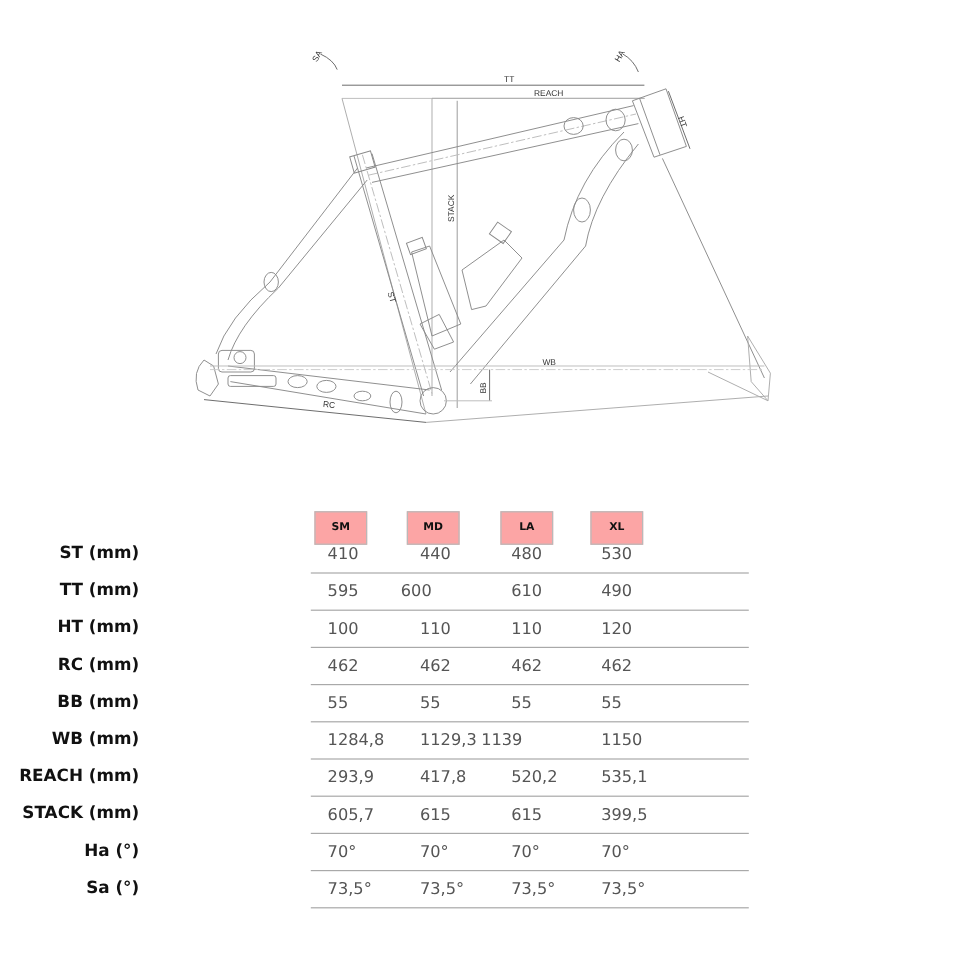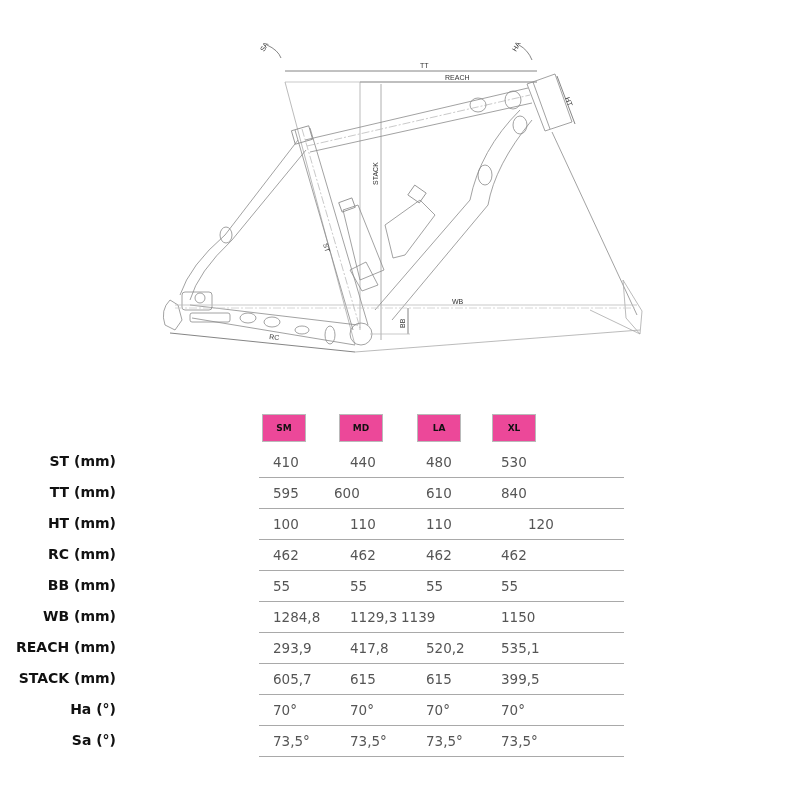--- a/index.html
+++ b/index.html
@@ -3,23 +3,23 @@
 <meta charset="utf-8">
 <style>
   html, body { margin:0; padding:0; background:#ffffff; }
   body { width:800px; height:800px; position:relative; overflow:hidden; font-family:"DejaVu Sans", sans-serif; }
   #diagram { position:absolute; left:0; top:0; width:800px; height:380px; }
   #diagram svg { width:800px; height:380px; }
   .lbl { font-family:"Liberation Sans", sans-serif; font-size:7px; fill:#333; }
 
   #geo-table { position:absolute; left:0; top:410px; width:800px; }
   .size-headers { position:absolute; left:0; top:0; width:800px; height:32px; }
-  .size-box { position:absolute; top:4px; width:44px; height:28px; border:1px solid #b9b9b9; box-sizing:border-box;
+  .size-box { position:absolute; top:16px; width:44px; height:28px; border:1px solid #b9b9b9; box-sizing:border-box;
               display:flex; align-items:center; justify-content:center;
-              font-family:"DejaVu Sans", sans-serif; font-size:9px; font-weight:bold; color:#111; background:#ec4899; }
+              font-family:"DejaVu Sans", sans-serif; font-size:9px; font-weight:bold; color:#111; background:#fca5a5; }
   .row { position:absolute; left:0; width:668px; height:31px; }
   .row .rlabel { position:absolute; right:552px; top:6px; font-family:"DejaVu Sans", sans-serif; font-weight:bold;
                  font-size:14px; color:#111; white-space:nowrap; text-align:right; }
   .row .val { position:absolute; top:7px; font-family:"DejaVu Sans", sans-serif; font-size:13.5px; color:#555; white-space:nowrap; }
   .row .rule { position:absolute; left:259px; width:365px; top:30px; height:1px; background:#a9a9a9; }
 </style>
 </head>
 <body>
 
 <div id="diagram">
@@ -128,30 +128,30 @@
     <span class="val" style="left:426px">480</span>
     <span class="val" style="left:501px">530</span>
     <div class="rule"></div>
   </div>
 
   <div class="row" style="top:68px">
     <span class="rlabel">TT (mm)</span>
     <span class="val" style="left:273px">595</span>
     <span class="val" style="left:334px">600</span>
     <span class="val" style="left:426px">610</span>
-    <span class="val" style="left:501px">840</span>
+    <span class="val" style="left:501px">490</span>
     <div class="rule"></div>
   </div>
 
   <div class="row" style="top:99px">
     <span class="rlabel">HT (mm)</span>
     <span class="val" style="left:273px">100</span>
     <span class="val" style="left:350px">110</span>
     <span class="val" style="left:426px">110</span>
-    <span class="val" style="left:528px">120</span>
+    <span class="val" style="left:501px">120</span>
     <div class="rule"></div>
   </div>
 
   <div class="row" style="top:130px">
     <span class="rlabel">RC (mm)</span>
     <span class="val" style="left:273px">462</span>
     <span class="val" style="left:350px">462</span>
     <span class="val" style="left:426px">462</span>
     <span class="val" style="left:501px">462</span>
     <div class="rule"></div>

